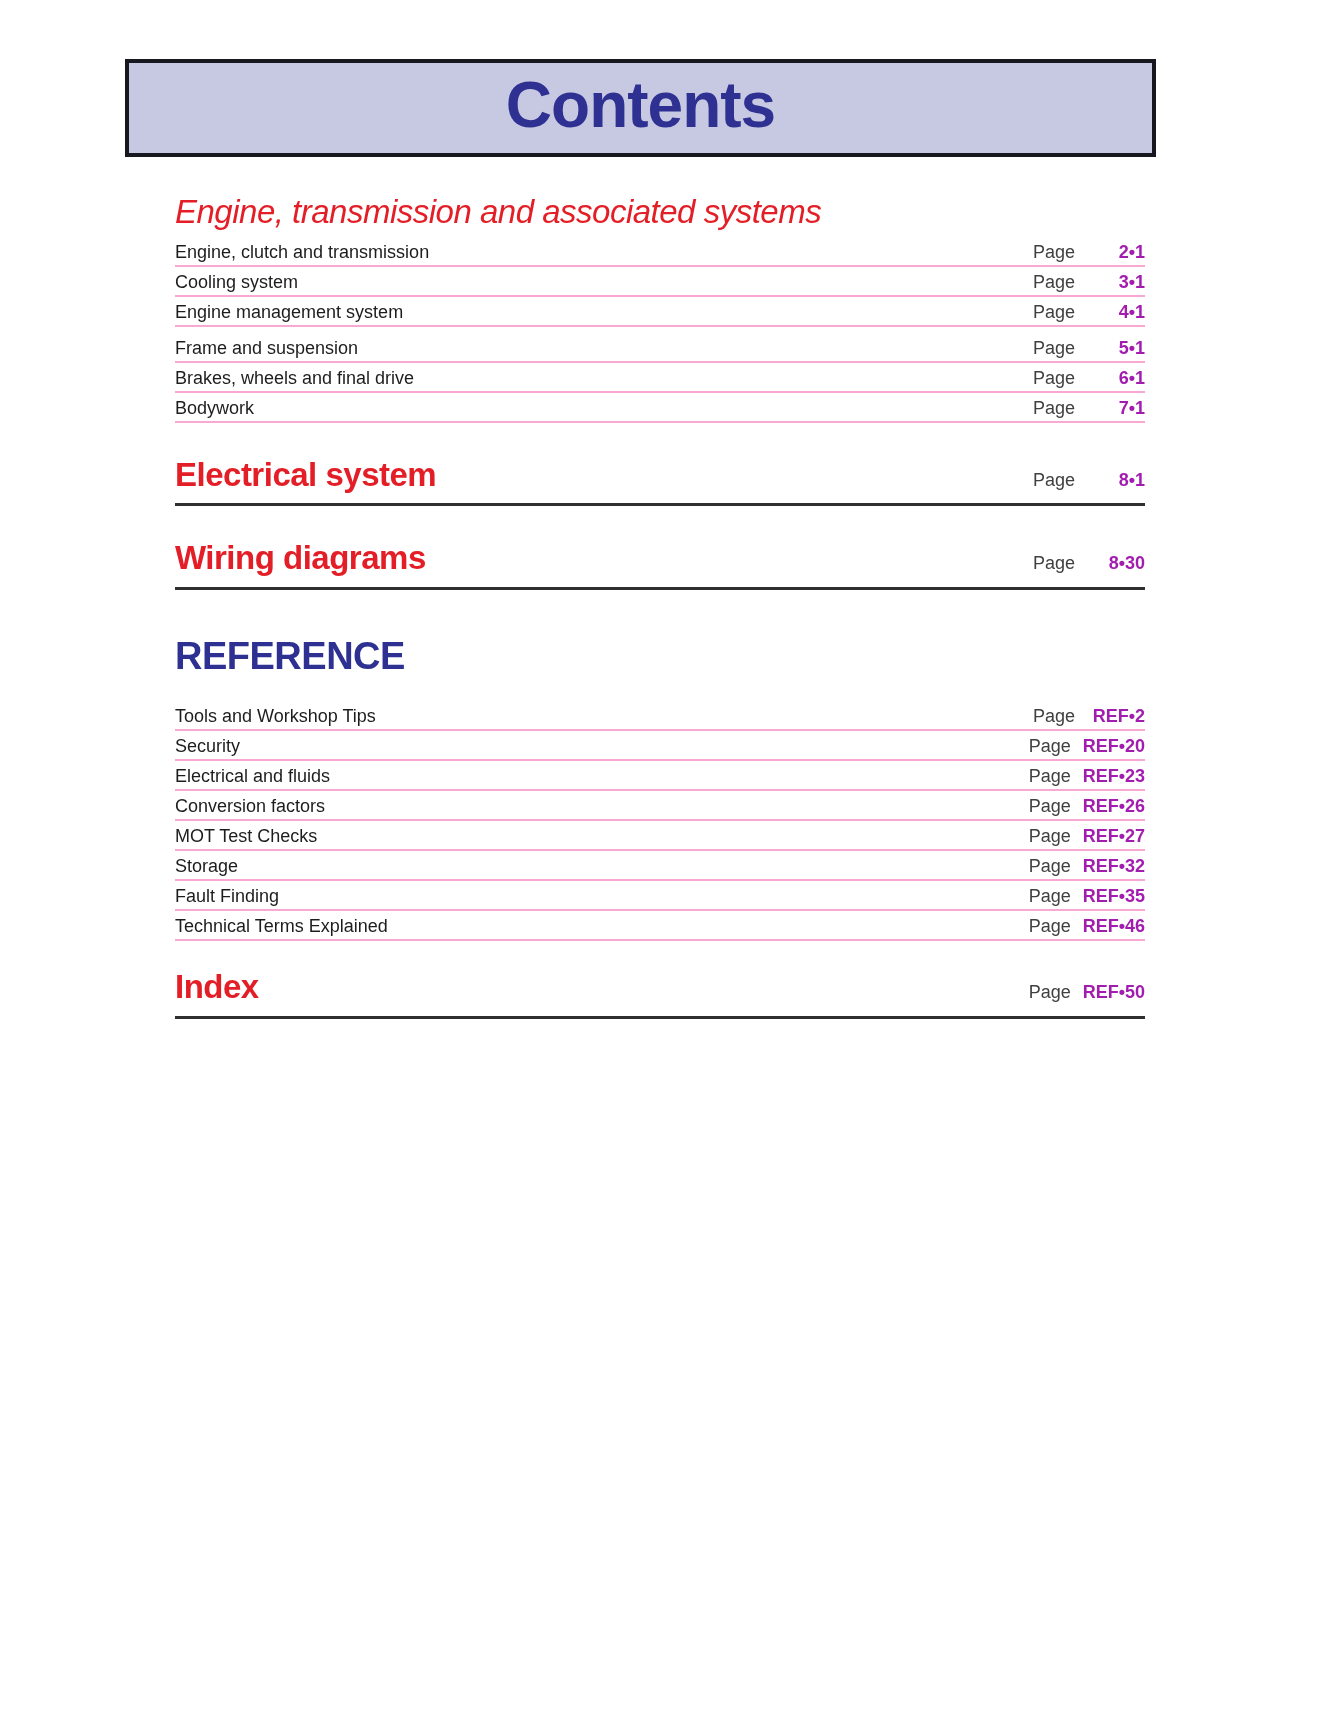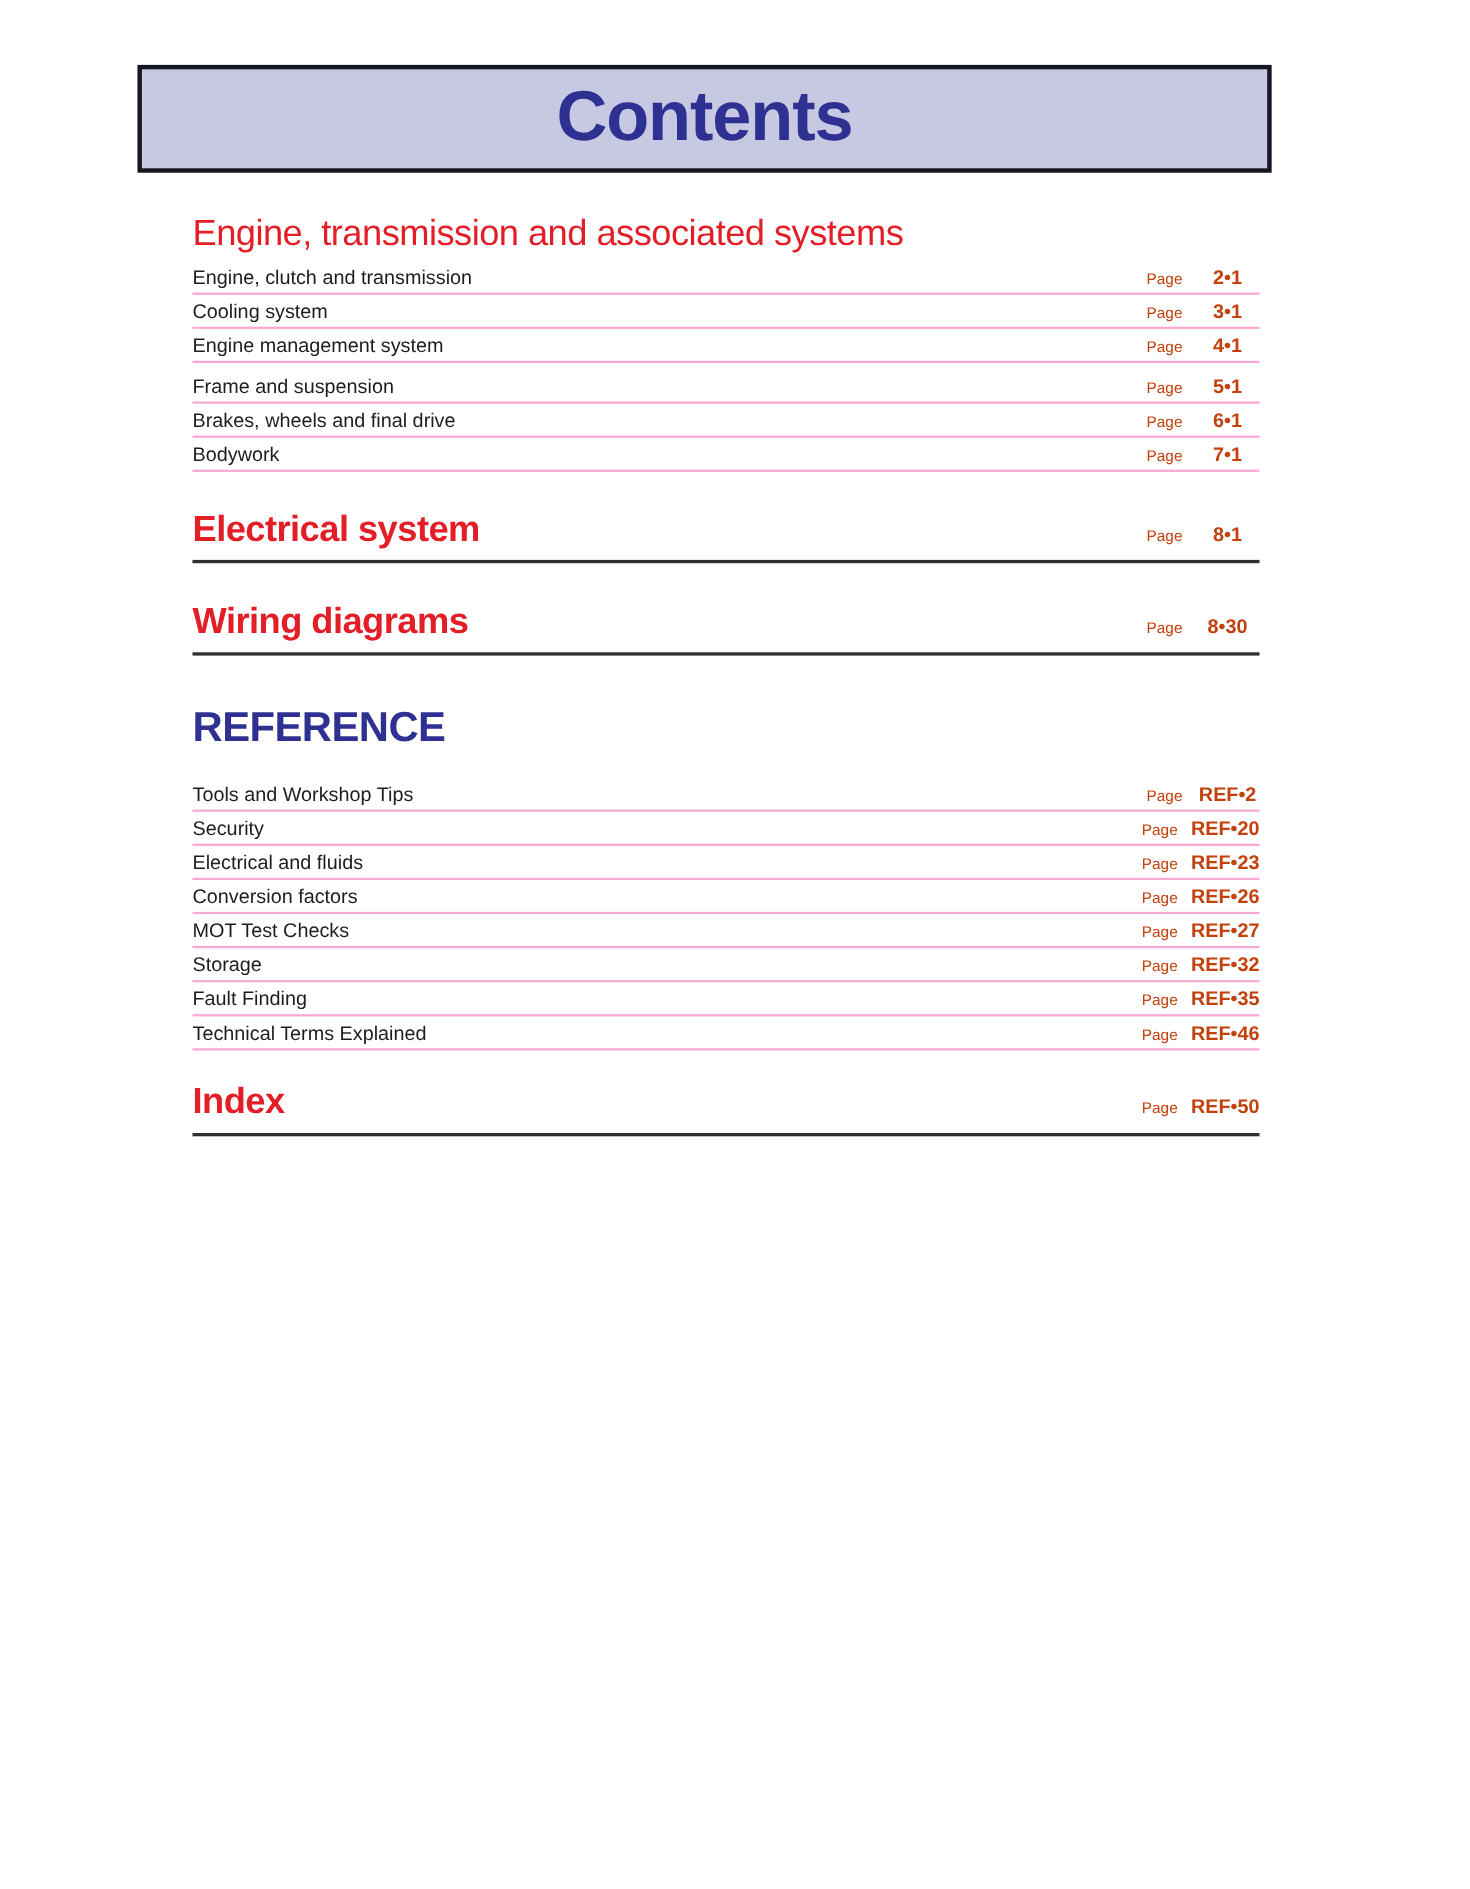--- a/index.html
+++ b/index.html
@@ -33,40 +33,40 @@
 
   .part-title {
     font-size:38px; font-weight:700; color:#2e3191;
     letter-spacing:-0.5px; line-height:1.1;
   }
   .part-title.repairs   { margin-top:78px; }
   .part-title.reference { margin-top:46px; }
 
   .group-heading {
     font-size:33px; font-weight:400; color:#e31e26;
-    letter-spacing:-0.5px; line-height:1.15;
+    letter-spacing:-0.5px; line-height:1.15;font-style:italic;
   }
   .group-heading.engine  { margin-top:36px; }
   .group-heading.chassis { margin-top:38px; }
 
   .rows { margin-top:6px; }
   .rows.reference { margin-top:24px; }
 
   .row {
     display:flex; justify-content:space-between; align-items:baseline;
     border-bottom:2px solid #f9a8d4;
     padding:5px 0 3px 0;
     font-size:18px; line-height:20px;
   }
   .row-label { color:#1d1d1d; }
   .row-right { display:flex; align-items:baseline; white-space:nowrap; }
-  .page-word { font-size:14px; color:#c2410c; }
+  .page-word { font-size:18px; color:#404040; }
   .page-num  {
-    font-size:18px; font-weight:700; color:#c2410c;
-    min-width:58px; text-align:center; margin-left:12px;
+    font-size:18px; font-weight:700; color:#a21caf;
+    min-width:58px; text-align:right; margin-left:12px;
   }
 
   
   .feature {
     display:flex; justify-content:space-between; align-items:baseline;
     border-bottom:3px solid #2f2f2f;
     padding-bottom:10px;
   }
   .feature-heading {
     font-size:33px; font-weight:700; color:#e31e26;

